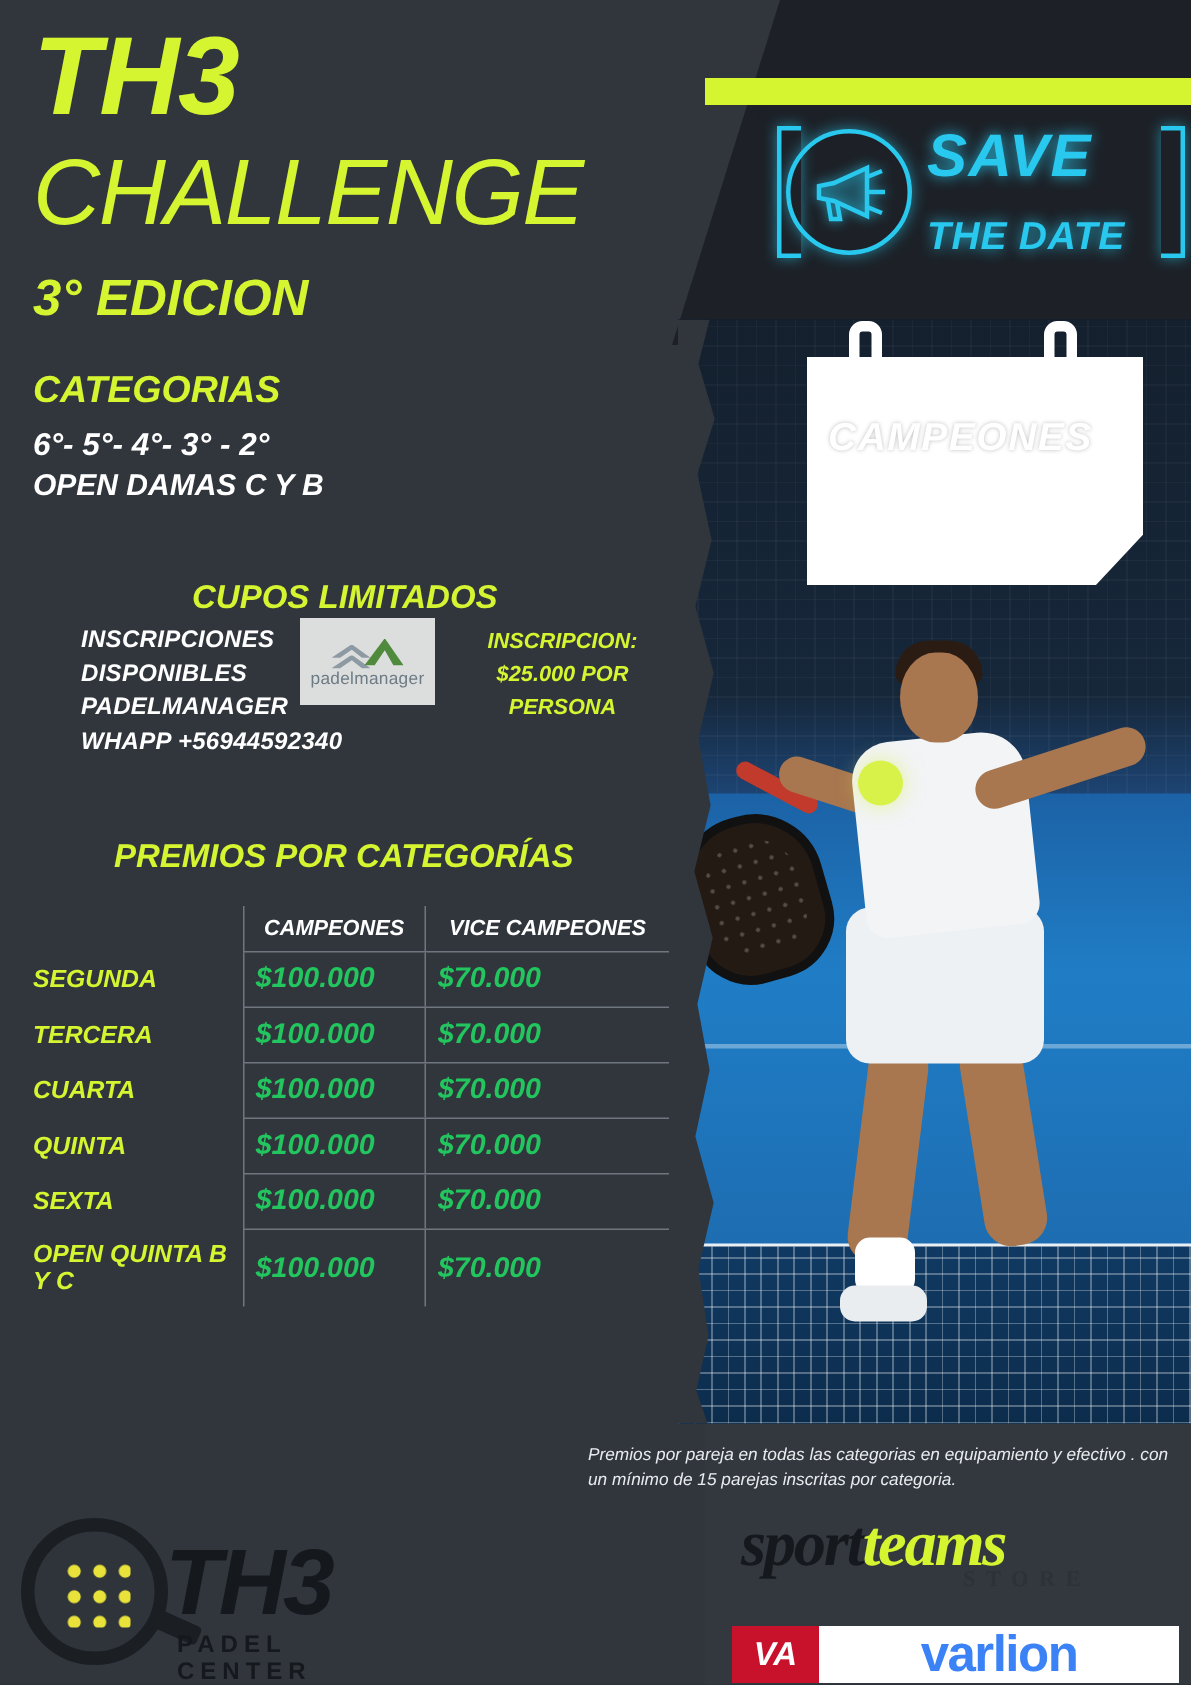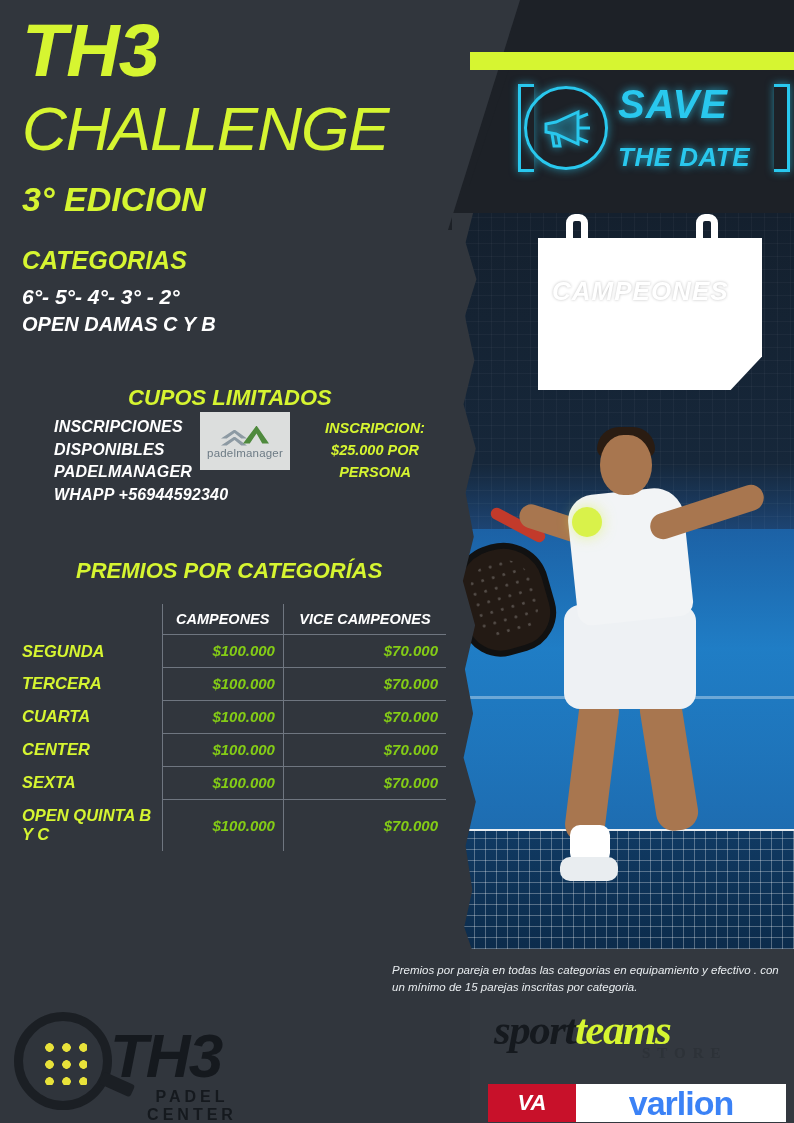--- a/index.html
+++ b/index.html
@@ -255,21 +255,21 @@
   table.prizes th.h {
     color: #fff; font-size: 14.5px; text-align: center;
     border-bottom: 1.5px solid #6f7680;
     border-left: 1.5px solid #6f7680;
   }
   table.prizes td.cat {
     color: #d6f531; font-size: 16.5px; text-align: left;
     border: none; line-height: 1.15;
   }
   table.prizes td.val {
-    color: #84cc16; font-size: 15px; text-align: right;
+    color: #22c55e; font-size: 19px; text-align: left;
     border-bottom: 1.5px solid #6f7680;
     border-left: 1.5px solid #6f7680;
   }
   table.prizes tr.last td.val { border-bottom: none; }
 
   .note {
     position: absolute; left: 392px; top: 962px; width: 394px;
     font-size: 11.5px; font-style: italic; color: #e8ecef; line-height: 1.5;
   }
 
@@ -288,41 +288,41 @@
     position: absolute; left: 86px; top: 70px; width: 34px; height: 13px;
     background: #1b1f24; transform: rotate(24deg); border-radius: 3px;
   }
   .th3logo .name {
     position: absolute; left: 96px; top: 12px;
     font-size: 62px; font-weight: 700; font-style: italic; color: #15191e;
     letter-spacing: -2px;
   }
   .th3logo .sub {
     position: absolute; left: 104px; top: 80px;
-    font-size: 16px; font-weight: 700; letter-spacing: 4px; color: #15191e; text-align: center;
+    font-size: 16px; font-weight: 700; letter-spacing: 4px; color: #15191e;
   }
   .sportteams {
     position: absolute; left: 494px; top: 1008px; width: 292px; height: 54px;
     font-size: 43px; font-weight: 700; font-style: italic; letter-spacing: -1.5px;
     line-height: 1;
     font-family: Liberation Serif, serif;
   }
   .sportteams .s1 { color: #15191e; }
   .sportteams .s2 { color: #d6f531; }
   .sportteams .store {
     position: absolute; left: 148px; top: 38px;
     font-size: 15px; font-weight: 700; letter-spacing: 7px; color: #2d3238;
     font-style: normal;
   }
   .varlion {
     position: absolute; left: 488px; top: 1084px; width: 298px; height: 38px;
     background: #fff; display: flex; align-items: center;
   }
   .varlion .vbox {
-    width: 88px; height: 38px; background: #c8112a;
+    width: 58px; height: 38px; background: #c8112a;
     display: flex; align-items: center; justify-content: center;
     color: #fff; font-size: 22px; font-weight: 700; font-style: italic;
   }
   .varlion .vname {
     flex: 1; text-align: center; font-size: 34px; font-weight: 700;
     color: #3b82f6; letter-spacing: -1px;
   }
 </style>
 </head>
 <body>
@@ -429,21 +429,21 @@
         <td class="cat">TERCERA</td>
         <td class="val">$100.000</td>
         <td class="val">$70.000</td>
       </tr>
       <tr>
         <td class="cat">CUARTA</td>
         <td class="val">$100.000</td>
         <td class="val">$70.000</td>
       </tr>
       <tr>
-        <td class="cat">CENTER</td>
+        <td class="cat">QUINTA</td>
         <td class="val">$100.000</td>
         <td class="val">$70.000</td>
       </tr>
       <tr>
         <td class="cat">SEXTA</td>
         <td class="val">$100.000</td>
         <td class="val">$70.000</td>
       </tr>
       <tr class="last">
         <td class="cat" style="max-width:120px">OPEN QUINTA B Y C</td>

